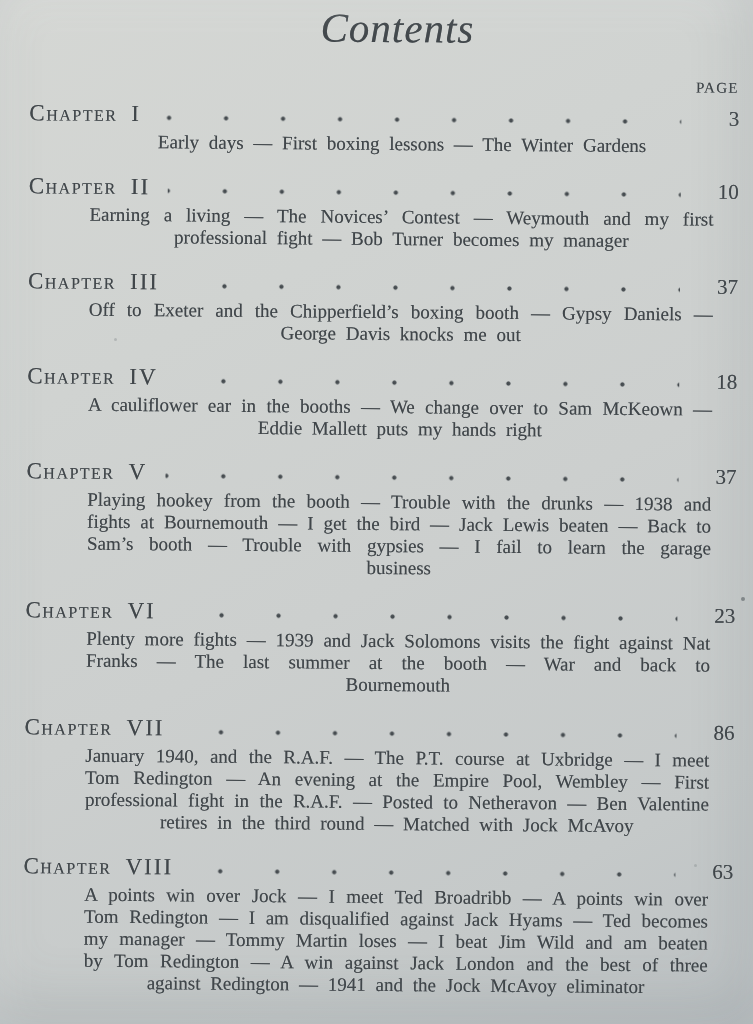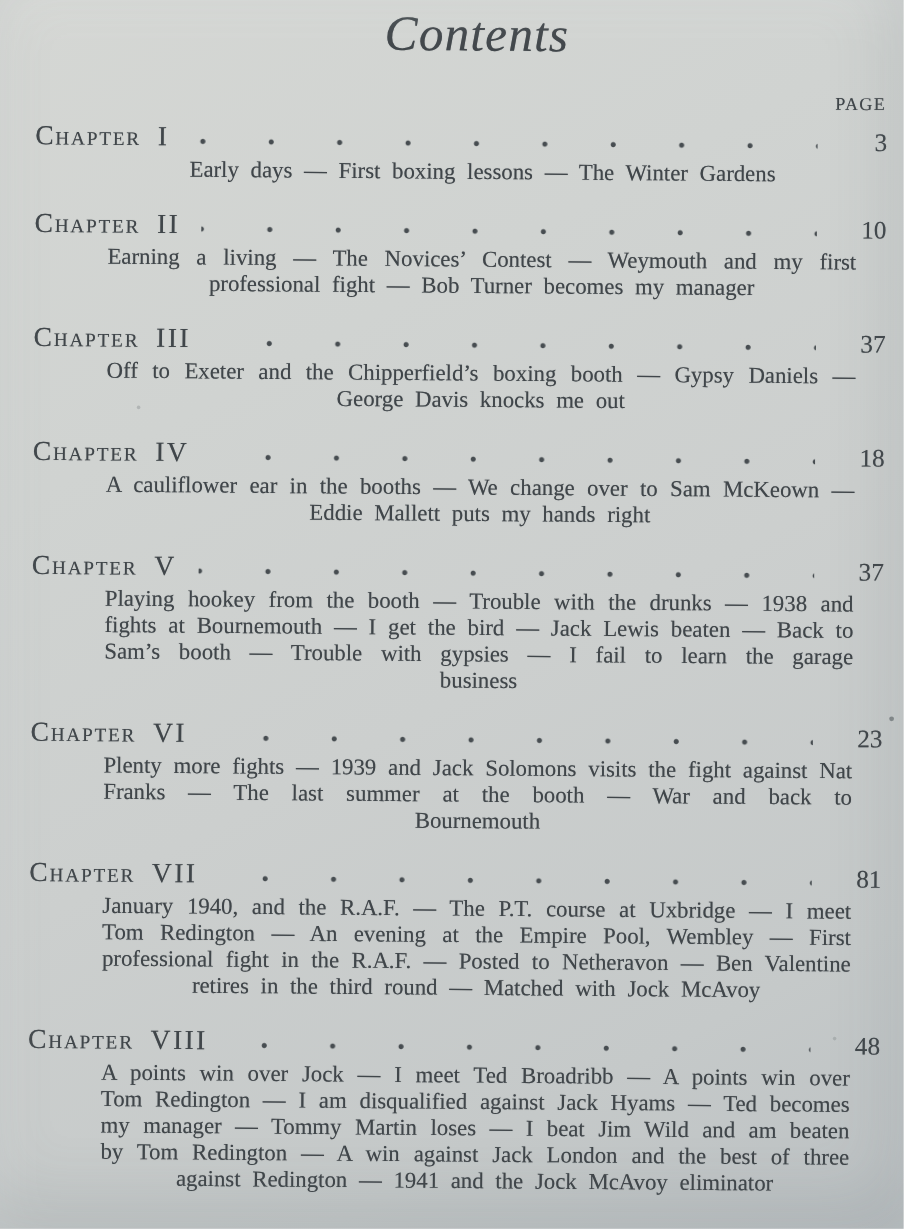--- a/index.html
+++ b/index.html
@@ -181,28 +181,28 @@
       <span class="chapter-page-num">23</span>
     </div>
     <div class="chapter-summary">Plenty more fights — 1939 and Jack Solomons visits the fight against Nat Franks — The last summer at the booth — War and back to Bournemouth</div>
   </div>
 
   <div class="chapter">
     <div class="chapter-heading">
       <span class="chapter-word">Chapter</span>
       <span class="chapter-numeral">VII</span>
       <span class="leader"></span>
-      <span class="chapter-page-num">81</span>
+      <span class="chapter-page-num">86</span>
     </div>
     <div class="chapter-summary">January 1940, and the R.A.F. — The P.T. course at Uxbridge — I meet Tom Redington — An evening at the Empire Pool, Wembley — First professional fight in the R.A.F. — Posted to Netheravon — Ben Valentine retires in the third round — Matched with Jock McAvoy</div>
   </div>
 
   <div class="chapter">
     <div class="chapter-heading">
       <span class="chapter-word">Chapter</span>
       <span class="chapter-numeral">VIII</span>
       <span class="leader"></span>
-      <span class="chapter-page-num">48</span>
+      <span class="chapter-page-num">63</span>
     </div>
     <div class="chapter-summary">A points win over Jock — I meet Ted Broadribb — A points win over Tom Redington — I am disqualified against Jack Hyams — Ted becomes my manager — Tommy Martin loses — I beat Jim Wild and am beaten by Tom Redington — A win against Jack London and the best of three against Redington — 1941 and the Jock McAvoy eliminator</div>
   </div>
 
 </div>
 
 </body></html>

